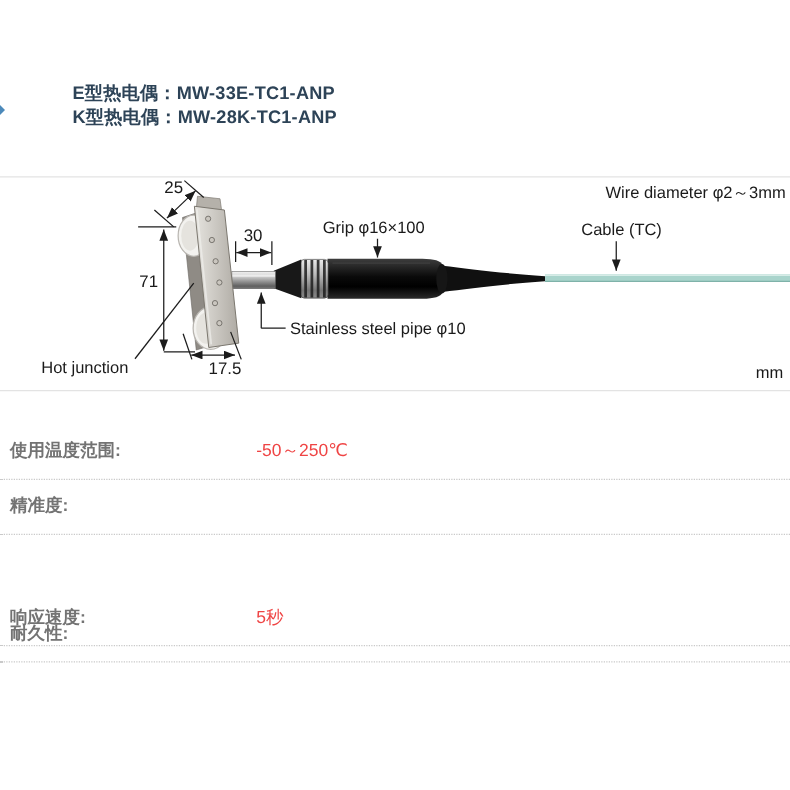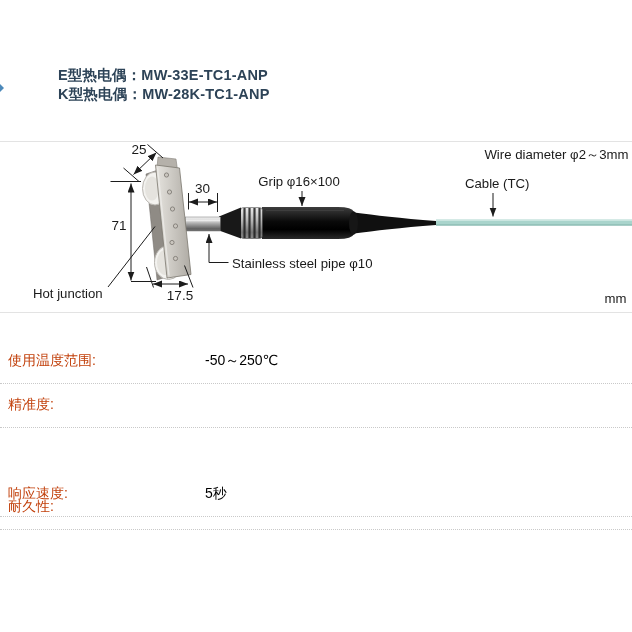--- a/index.html
+++ b/index.html
@@ -23,22 +23,22 @@
     font-weight:bold;color:#2d4357;letter-spacing:.2px;margin-left:44px;}
   
   .sec-line{position:absolute;left:0;width:632px;height:0;border-top:1px solid #e3e3e3;}
   
   .diagram{position:absolute;left:0;top:141px;width:632px;height:172px;}
   .diagram svg{display:block;}
   .dim-txt{font-size:13.5px;fill:#1a1a1a;}
   .lbl-txt{font-size:13.2px;fill:#1a1a1a;}
   
   .spec-row{position:absolute;left:0;width:632px;border-bottom:1px dotted #c9c9c9;}
-  .spec-row .lbl{position:absolute;left:8px;bottom:13px;font-size:14px;font-weight:normal;color:#c2410c;white-space:nowrap;}
-  .spec-row .val{position:absolute;left:205px;bottom:13px;font-size:14px;color:#000000;white-space:nowrap;}
+  .spec-row .lbl{position:absolute;left:8px;bottom:13px;font-size:14px;font-weight:bold;color:#737373;white-space:nowrap;}
+  .spec-row .val{position:absolute;left:205px;bottom:13px;font-size:14px;color:#ef4444;white-space:nowrap;}
   .r1{top:313px;height:70px;}
   .r2{top:371px;height:56px;}
   .r3{top:459px;height:57px;}
   .r4{top:471px;height:58px;}
 </style>
 </head>
 <body>
 
 <div class="corner-box top">
   <span class="frag">对比</span>

